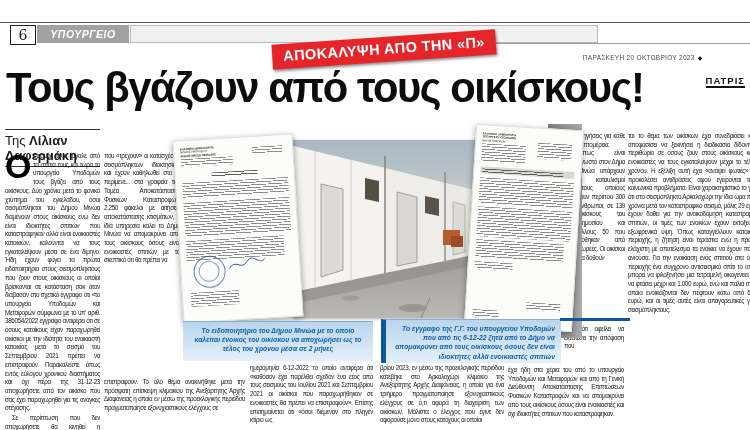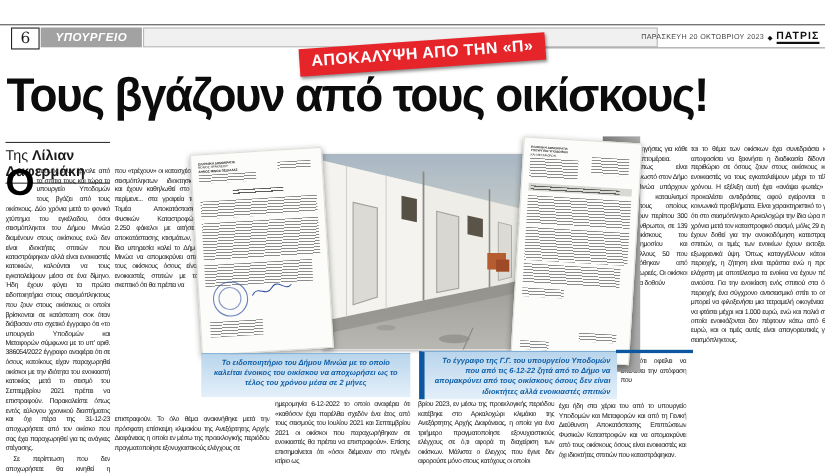--- a/index.html
+++ b/index.html
@@ -8,21 +8,21 @@
   .abs{position:absolute;}
   
   #toprule{left:0;top:22px;width:750px;height:1px;background:#555;}
   #pagenum{left:10px;top:25px;width:24px;height:18px;border:1px solid #222;background:#fff;
            font-family:"DejaVu Serif", serif;font-size:14px;line-height:18px;text-align:center;}
   #sectionbar{left:37px;top:25px;width:92px;height:18px;background:#a2a2a2;
               color:#fff;font-weight:bold;font-style:italic;font-size:10.5px;line-height:18px;
               text-align:center;letter-spacing:.5px;}
   #lightbar{left:130px;top:25px;width:468px;height:18px;background:#f0f0f0;border:1px solid #b9b9b9;box-sizing:border-box;}
   #dateline{right:5px;top:27px;font-size:6.5px;color:#4a4a4a;letter-spacing:.3px;display:flex;align-items:center;gap:3px;}
-  #dateline .mast{font-size:9.5px;font-weight:900;color:#111;border-bottom:2px solid #111;letter-spacing:1px;}
+  #dateline .mast{font-size:9.5px;font-weight:900;color:#111;border-bottom:2px solid #111;letter-spacing:1px;margin-top:48px;}
   #dateline .dia{font-size:6px;color:#111;}
   #headrule2{left:395px;top:43px;width:355px;height:1px;background:#9a9a9a;}
   
   #banner{left:272px;top:37px;background:#e6252b;color:#fff;font-weight:bold;font-size:14.5px;
           padding:4px 11px 5px;transform:rotate(-4deg);letter-spacing:.4px;white-space:nowrap;
           box-shadow:1px 2px 3px rgba(0,0,0,.45);z-index:9;}
   #headline{left:6px;top:63px;font-size:43px;font-weight:800;letter-spacing:-1.5px;color:#0c0c0c;
             white-space:nowrap;transform:scaleX(.97);transform-origin:left top;z-index:5;}
   
   #byline{left:5px;top:129px;width:95px;border-top:1px solid #333;border-bottom:1px solid #333;

